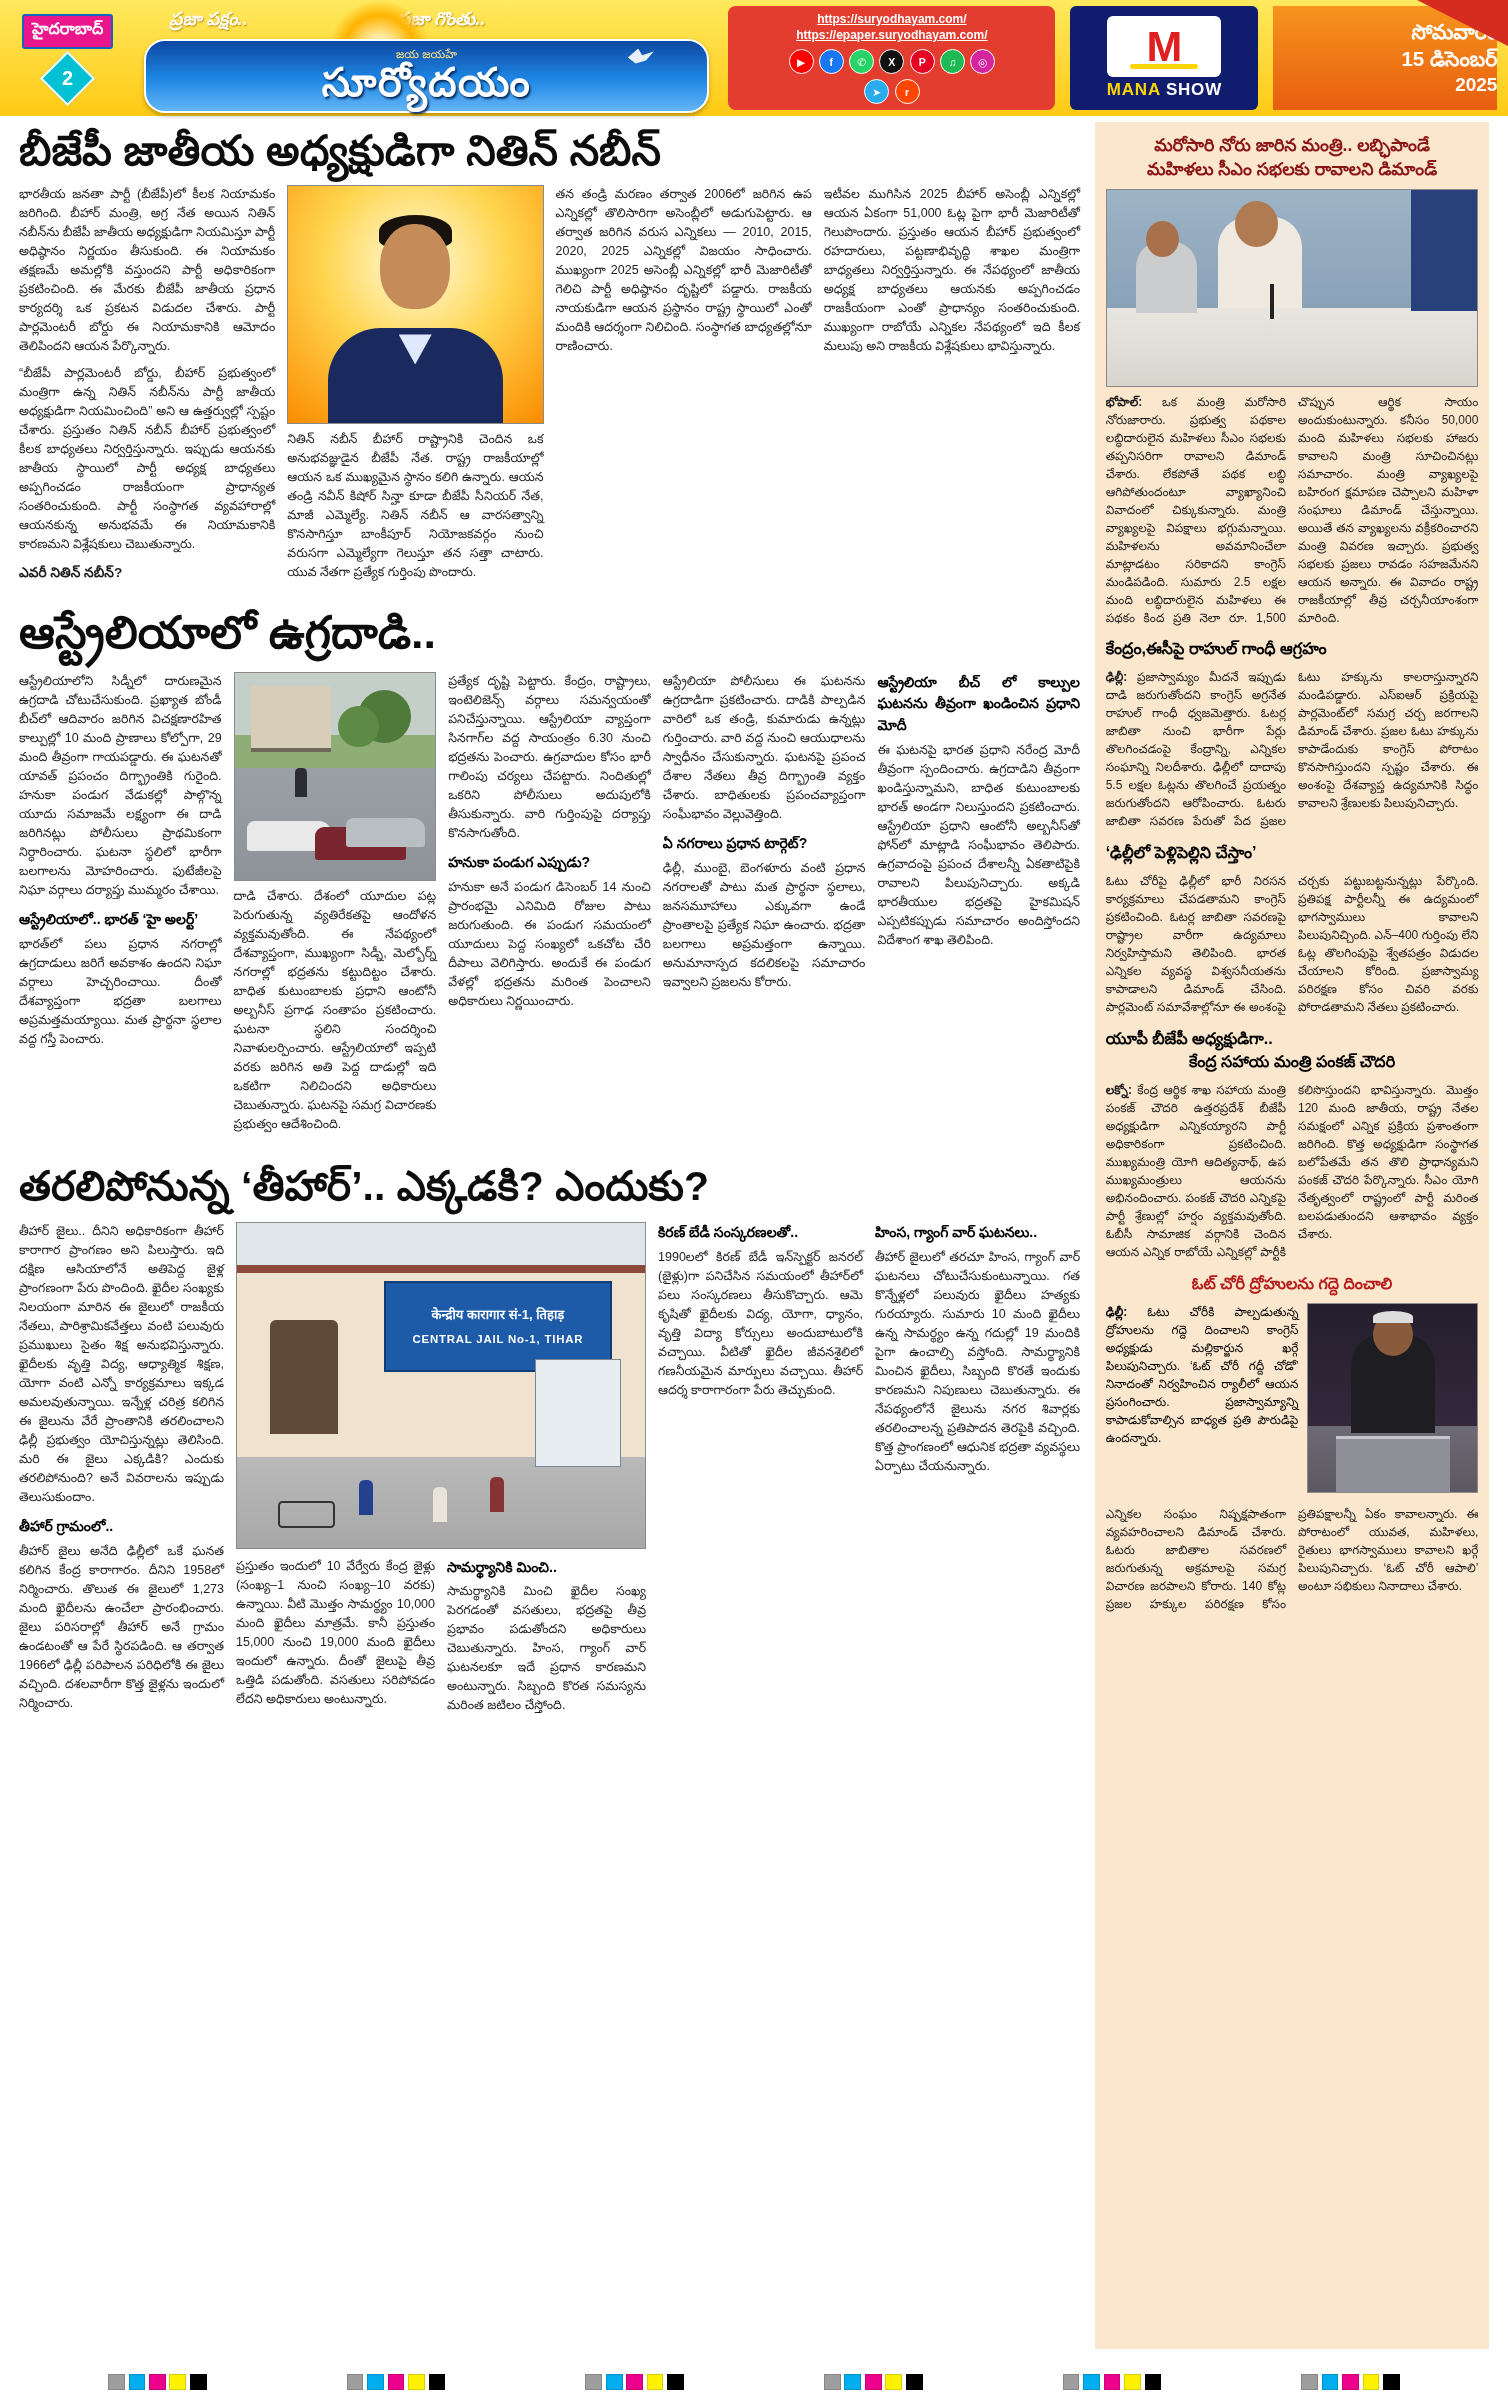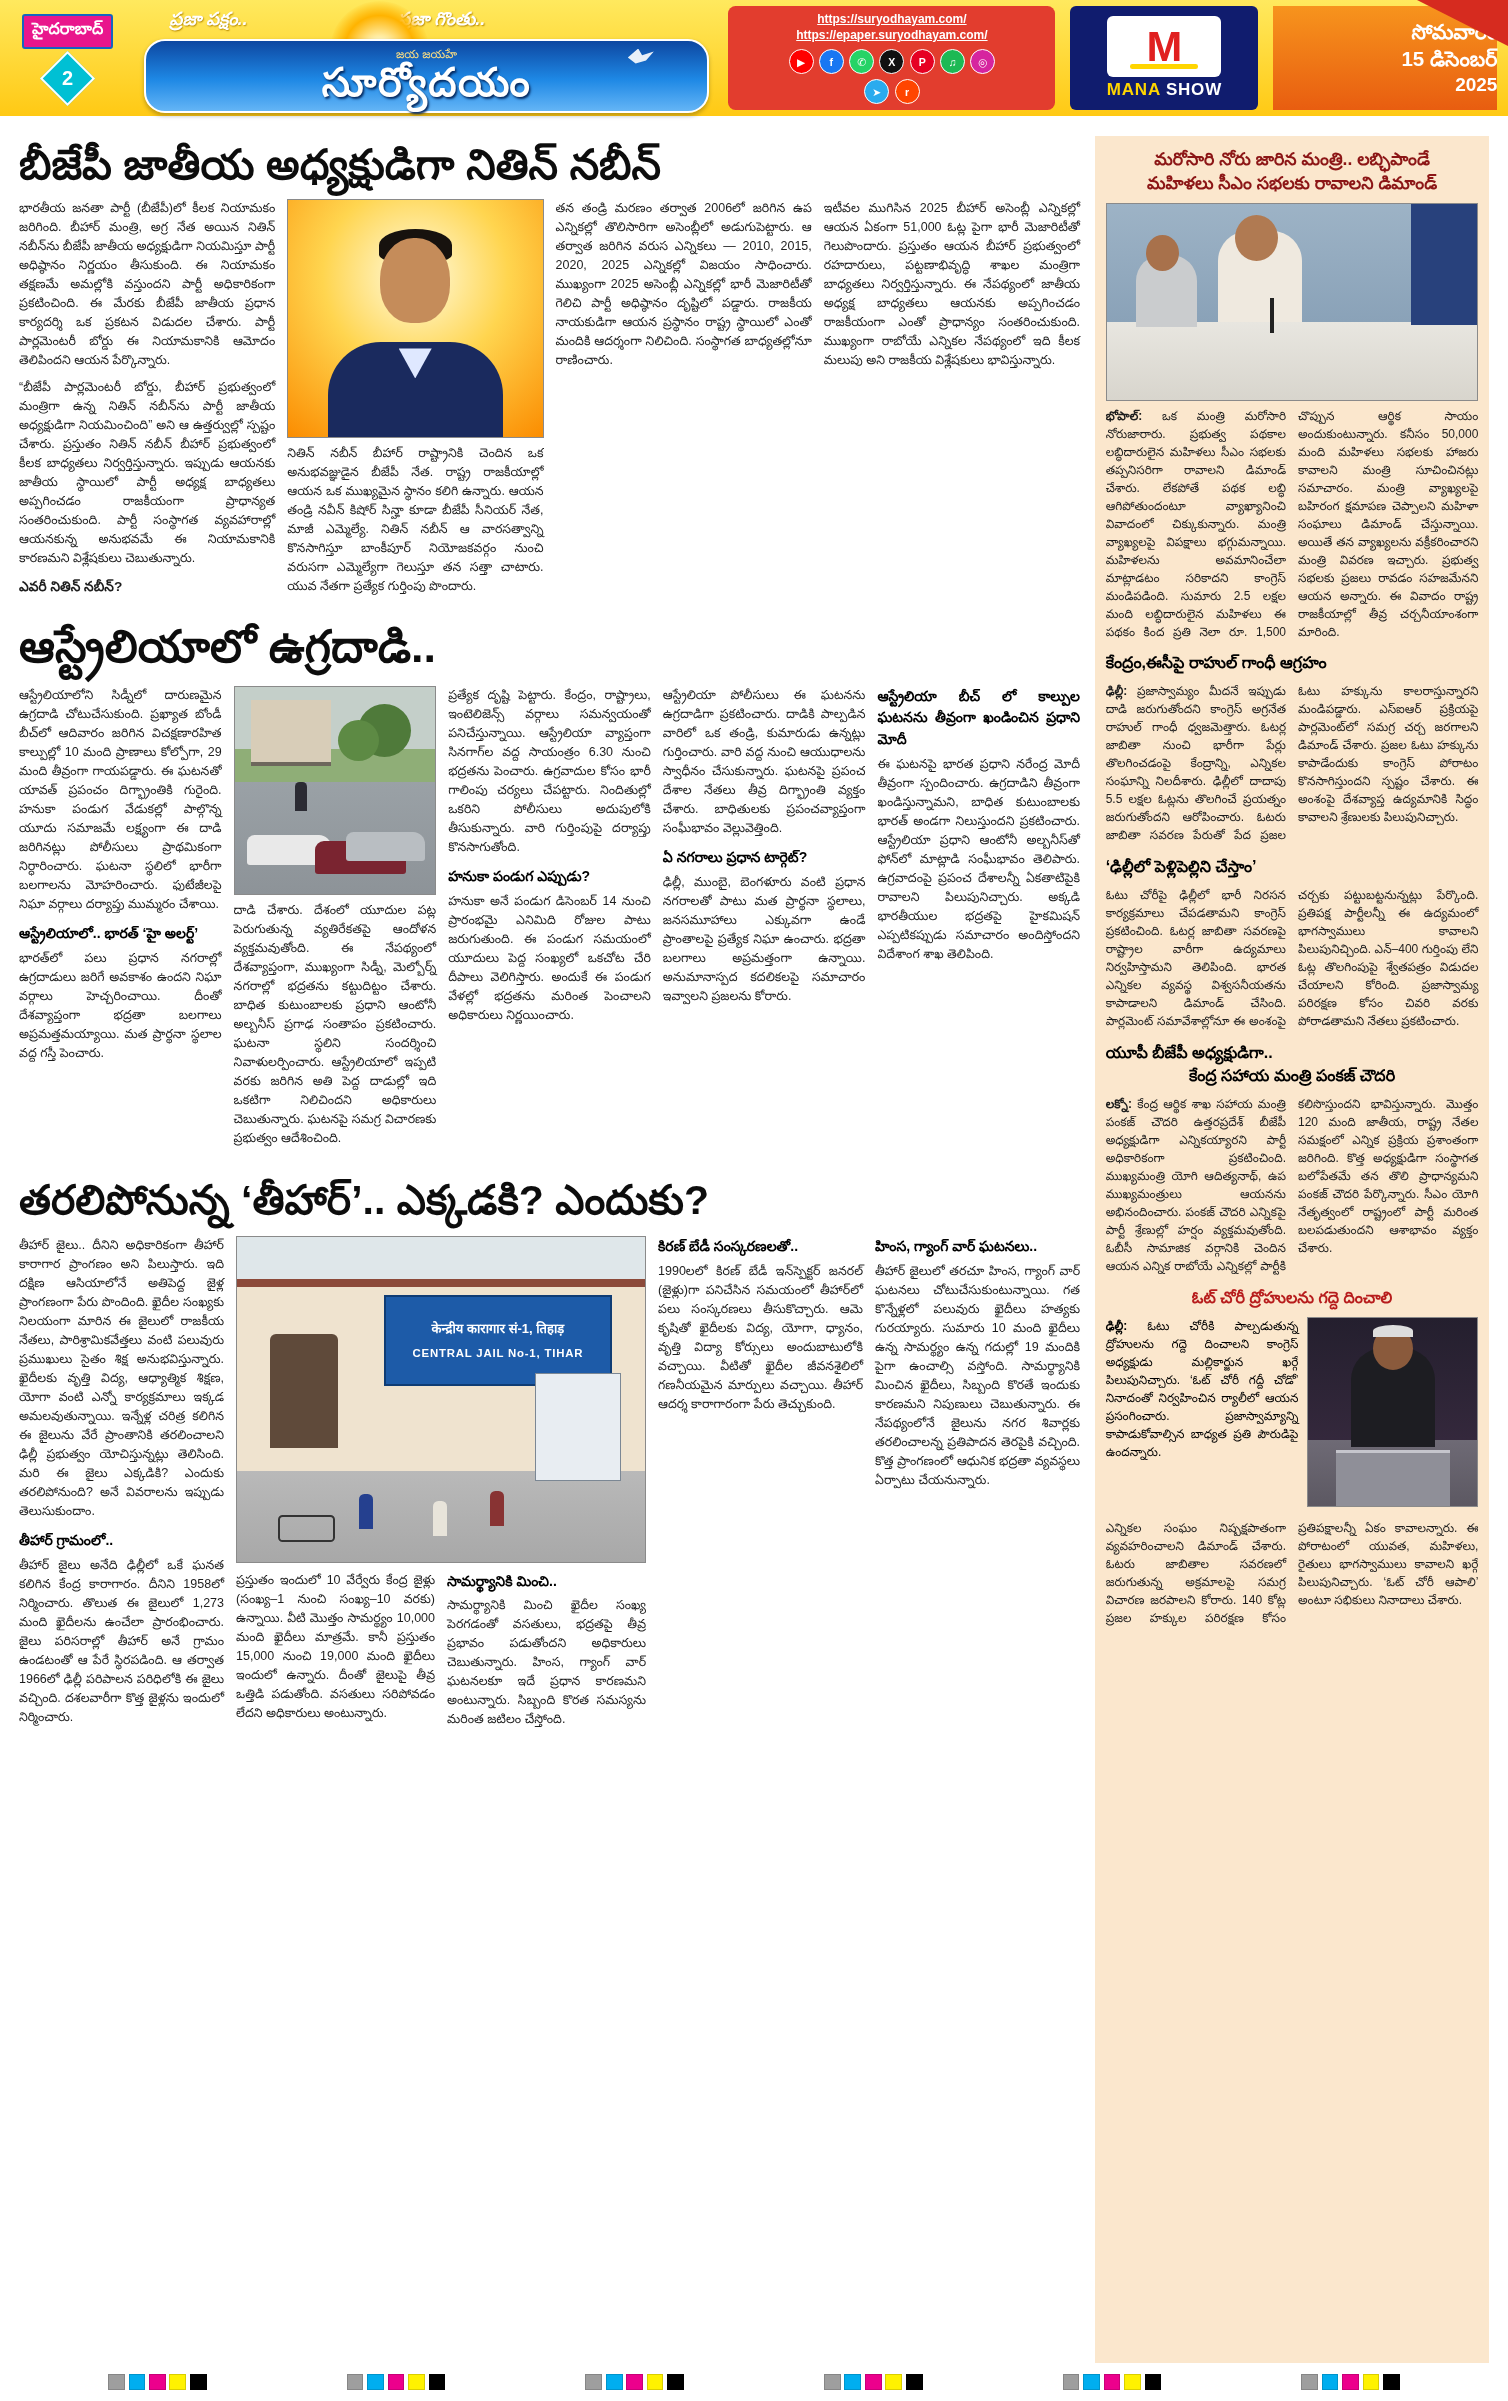--- a/index.html
+++ b/index.html
@@ -50,21 +50,21 @@
   .mana-text{font-size:17px;font-weight:bold;letter-spacing:0.8px;}
   .mana-text .a{color:#ffd500;}
   .mana-text .b{color:#fff;}
 
   .mh-date{width:224px;background:linear-gradient(180deg,#f7941d,#e85d10);border-radius:0;color:#fff;
            display:flex;flex-direction:column;align-items:flex-end;justify-content:center;gap:6px;font-weight:bold;}
   .date-line{font-size:20.5px;line-height:1;}
   .date-year{font-size:19px;line-height:1;}
 
   
-  .content{display:flex;gap:15px;padding:6px 19px 0;box-sizing:border-box;margin-top:14px;}
+  .content{display:flex;gap:15px;padding:6px 19px 0;box-sizing:border-box;}
   .main{width:1064px;}
   .rightcol{width:395px;background:#fbe7cd;padding:10.6px 10.6px;box-sizing:border-box;height:2227px;overflow:hidden;}
 
   .headline{font-weight:bold;color:#0d0d0d;line-height:1.15;}
   .h-bjp{font-size:42px;margin:4.6px 0 10.6px;}
   .h-aus{font-size:45px;margin:16.7px 0 13.7px;}
   .h-tihar{font-size:41px;margin:21px 0 12px;}
 
   .body-row{display:flex;gap:12px;text-align:justify;font-size:12.5px;line-height:1.52;color:#1d1d1d;}
   .bcol{flex:1;min-width:0;}

